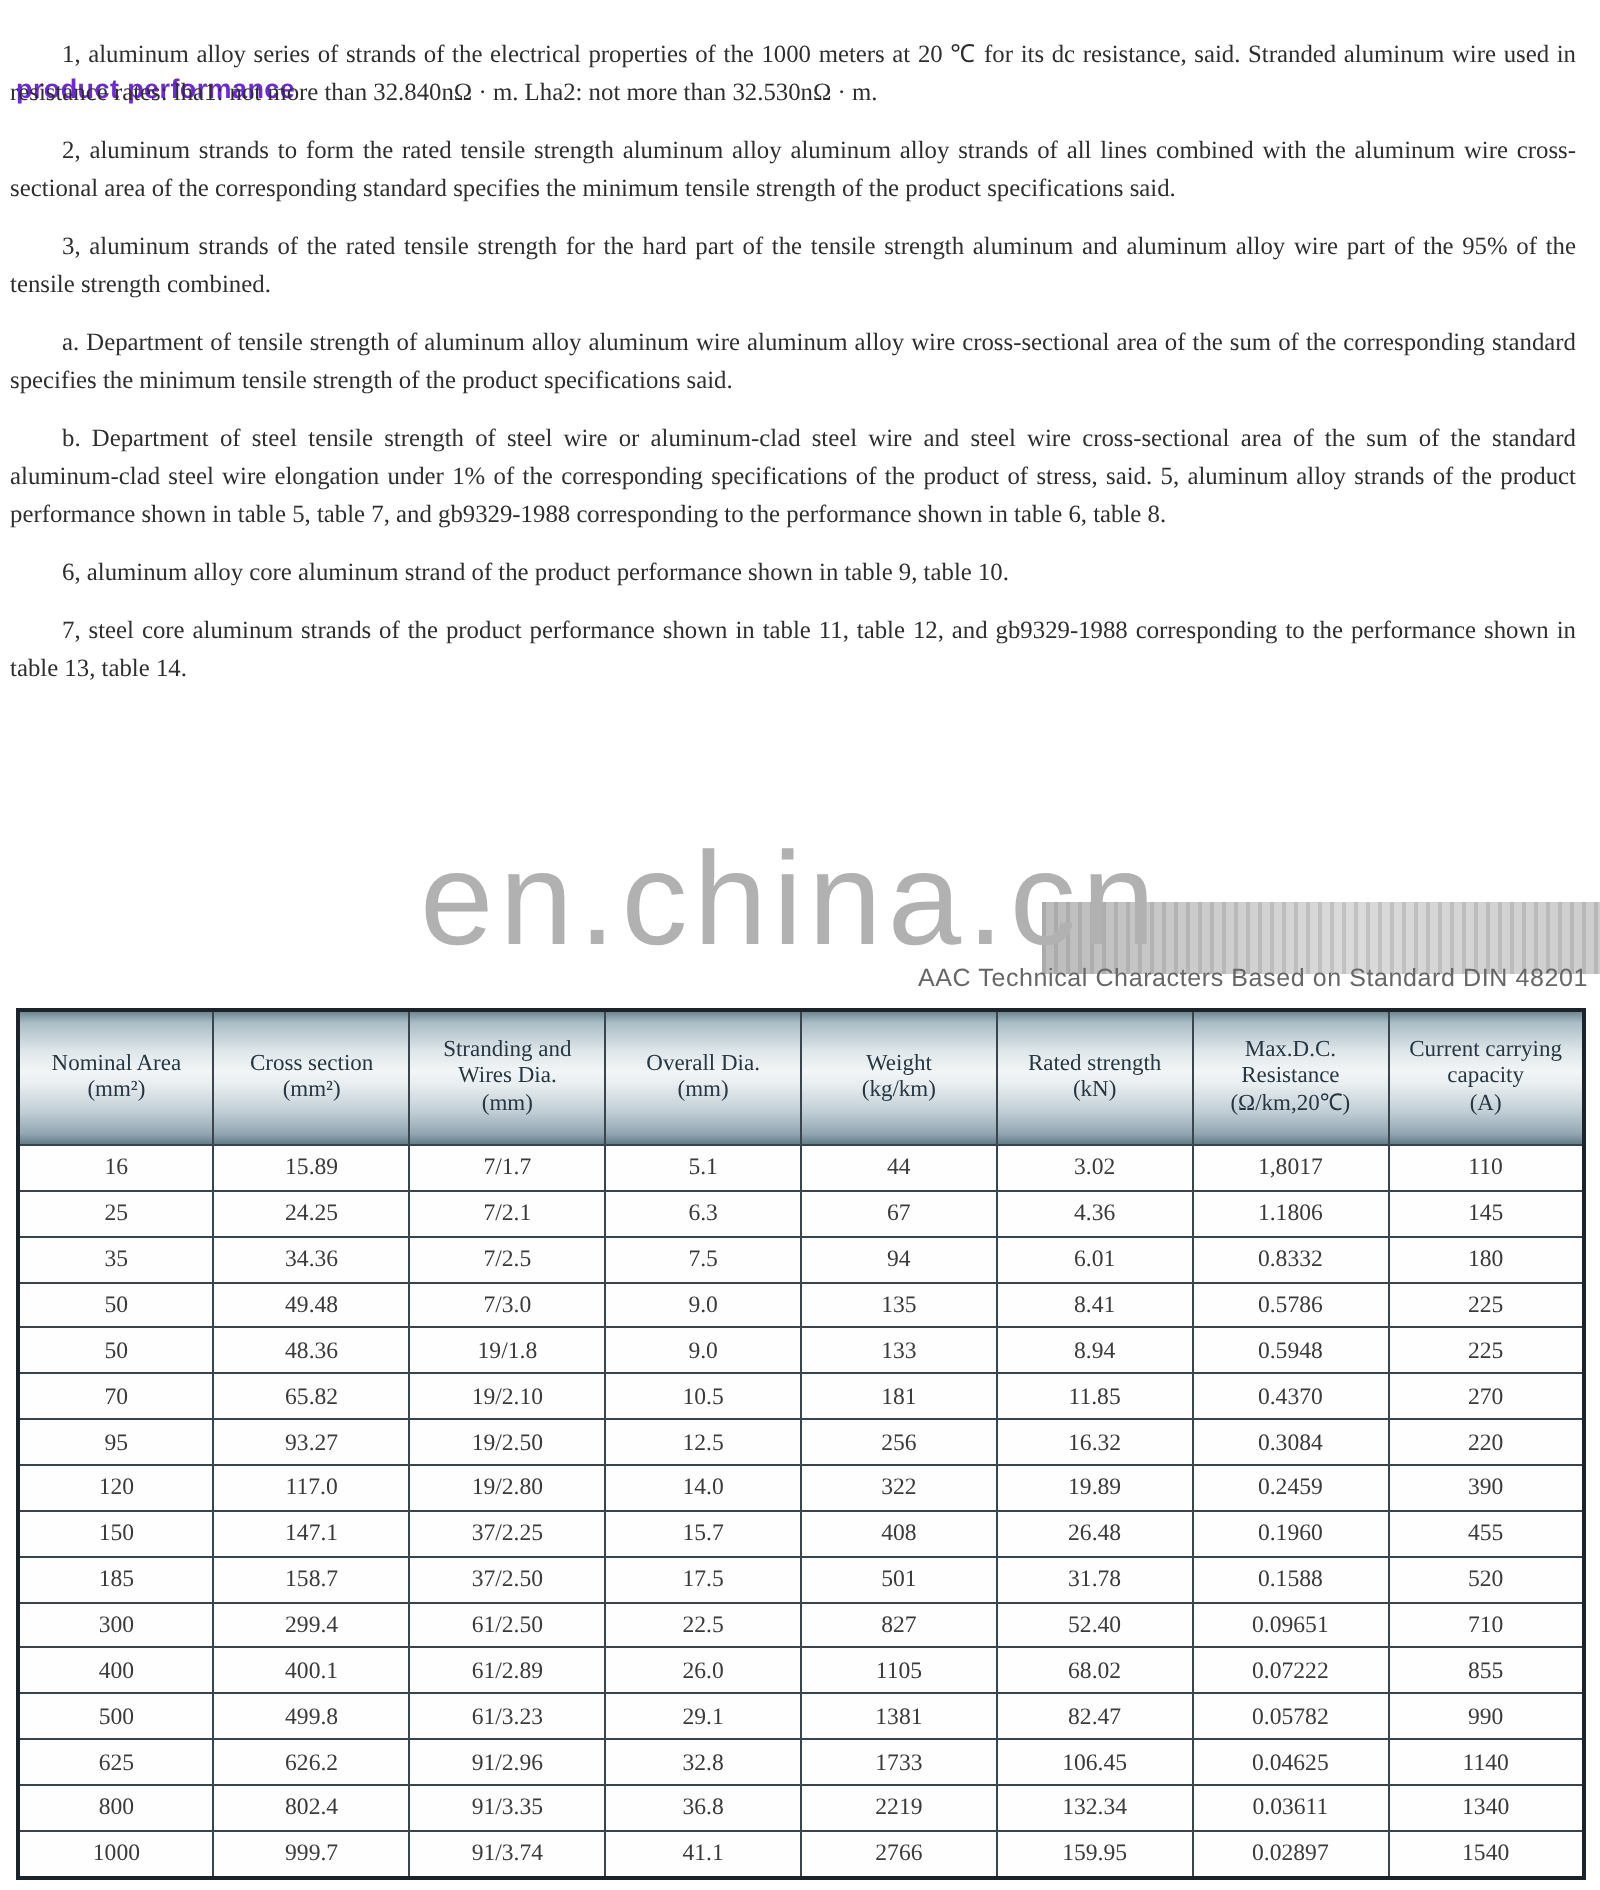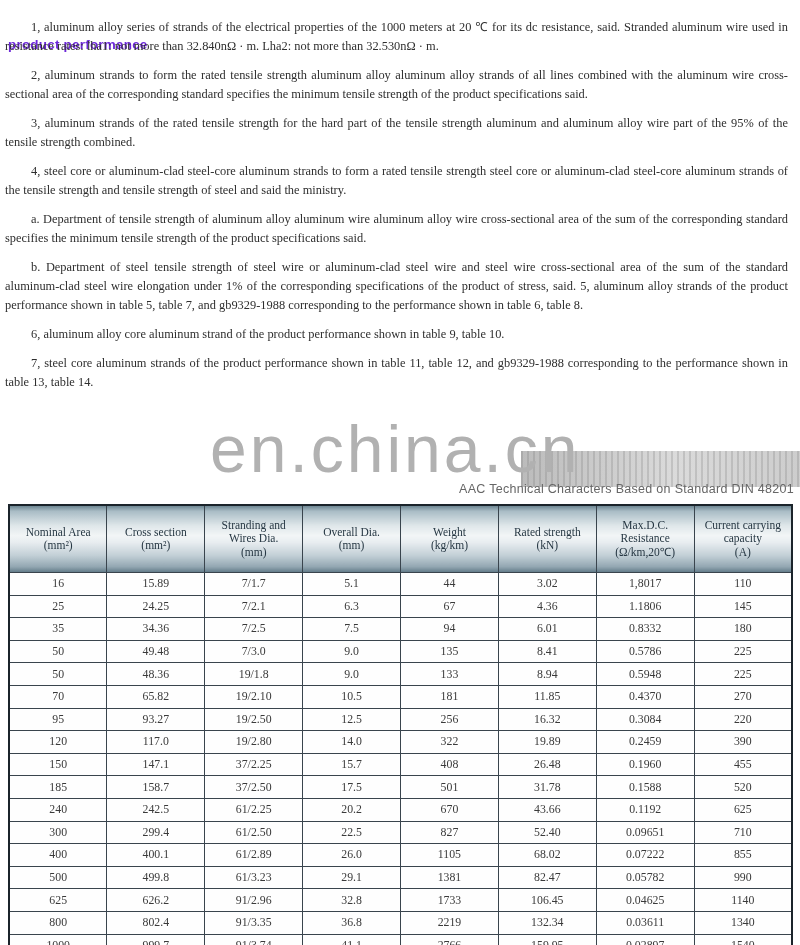--- a/index.html
+++ b/index.html
@@ -78,21 +78,20 @@
 <body>
 
 <div class="page">
 
   <div class="doc-title">product performance</div>
 
   <div id="paragraphs">
       <p>1, aluminum alloy series of strands of the electrical properties of the 1000 meters at 20 ℃ for its dc resistance, said. Stranded aluminum wire used in resistance rates: lha1: not more than 32.840nΩ · m. Lha2: not more than 32.530nΩ · m.</p>
       <p>2, aluminum strands to form the rated tensile strength aluminum alloy aluminum alloy strands of all lines combined with the aluminum wire cross-sectional area of the corresponding standard specifies the minimum tensile strength of the product specifications said.</p>
       <p>3, aluminum strands of the rated tensile strength for the hard part of the tensile strength aluminum and aluminum alloy wire part of the 95% of the tensile strength combined.</p>
-      <p>4, steel core or aluminum-clad steel-core aluminum strands to form a rated tensile strength steel core or aluminum-clad steel-core aluminum strands of the tensile strength and tensile strength of steel and said the ministry.</p>
       <p>a. Department of tensile strength of aluminum alloy aluminum wire aluminum alloy wire cross-sectional area of the sum of the corresponding standard specifies the minimum tensile strength of the product specifications said.</p>
       <p>b. Department of steel tensile strength of steel wire or aluminum-clad steel wire and steel wire cross-sectional area of the sum of the standard aluminum-clad steel wire elongation under 1% of the corresponding specifications of the product of stress, said. 5, aluminum alloy strands of the product performance shown in table 5, table 7, and gb9329-1988 corresponding to the performance shown in table 6, table 8.</p>
       <p>6, aluminum alloy core aluminum strand of the product performance shown in table 9, table 10.</p>
       <p>7, steel core aluminum strands of the product performance shown in table 11, table 12, and gb9329-1988 corresponding to the performance shown in table 13, table 14.</p>
     </div>
 
   <div class="wm-band"></div>
 
   <div class="wm-text">en.china.cn</div>
 
@@ -206,30 +205,20 @@
           <td>185</td>
           <td>158.7</td>
           <td>37/2.50</td>
           <td>17.5</td>
           <td>501</td>
           <td>31.78</td>
           <td>0.1588</td>
           <td>520</td>
         </tr>
         <tr>
-          <td>240</td>
-          <td>242.5</td>
-          <td>61/2.25</td>
-          <td>20.2</td>
-          <td>670</td>
-          <td>43.66</td>
-          <td>0.1192</td>
-          <td>625</td>
-        </tr>
-        <tr>
           <td>300</td>
           <td>299.4</td>
           <td>61/2.50</td>
           <td>22.5</td>
           <td>827</td>
           <td>52.40</td>
           <td>0.09651</td>
           <td>710</td>
         </tr>
         <tr>

